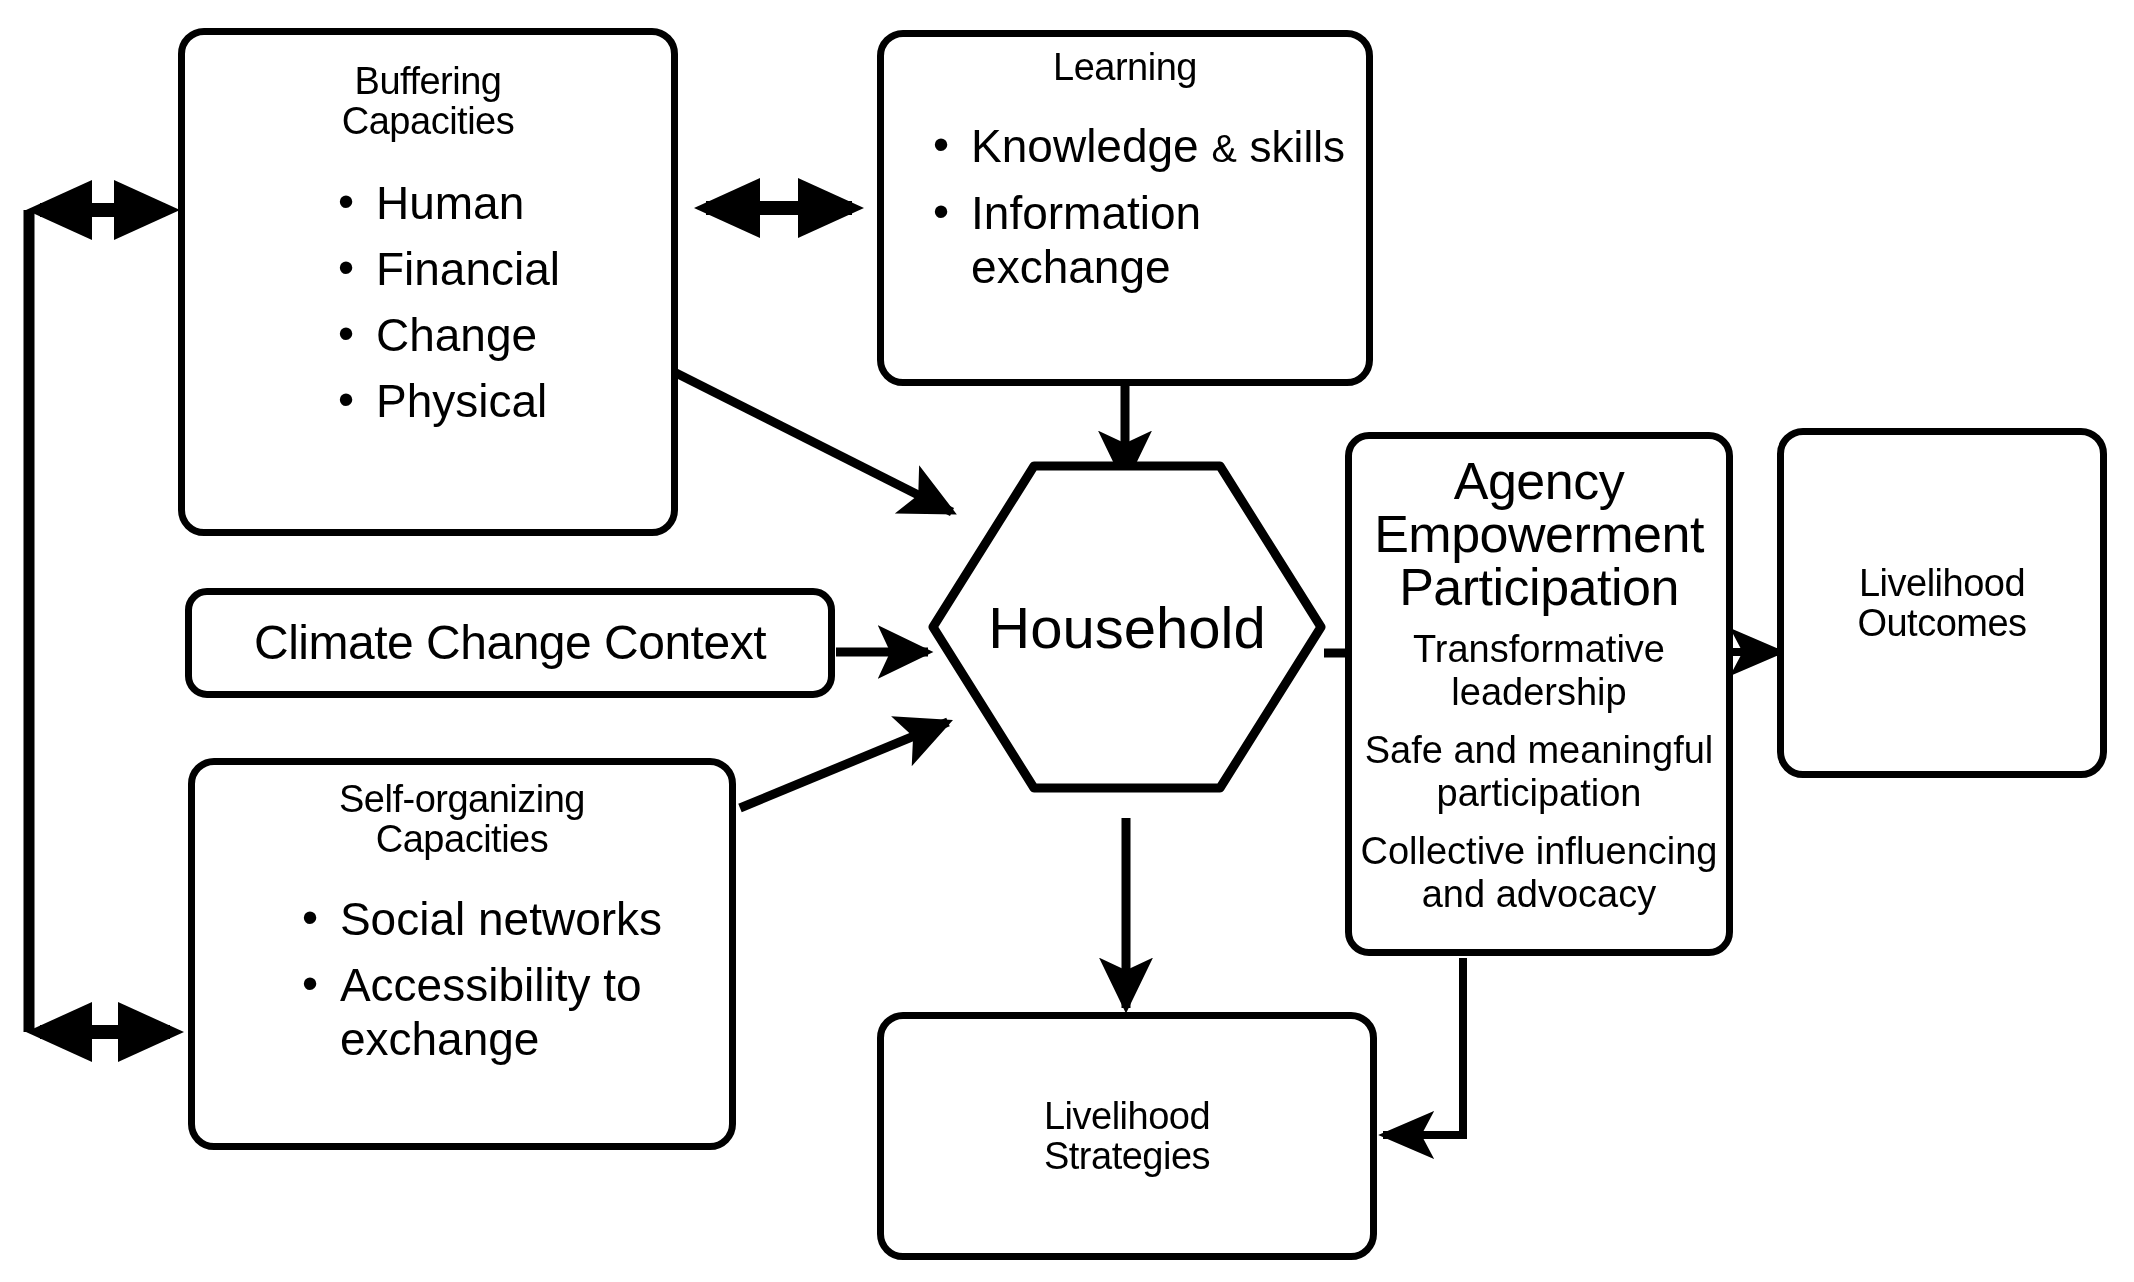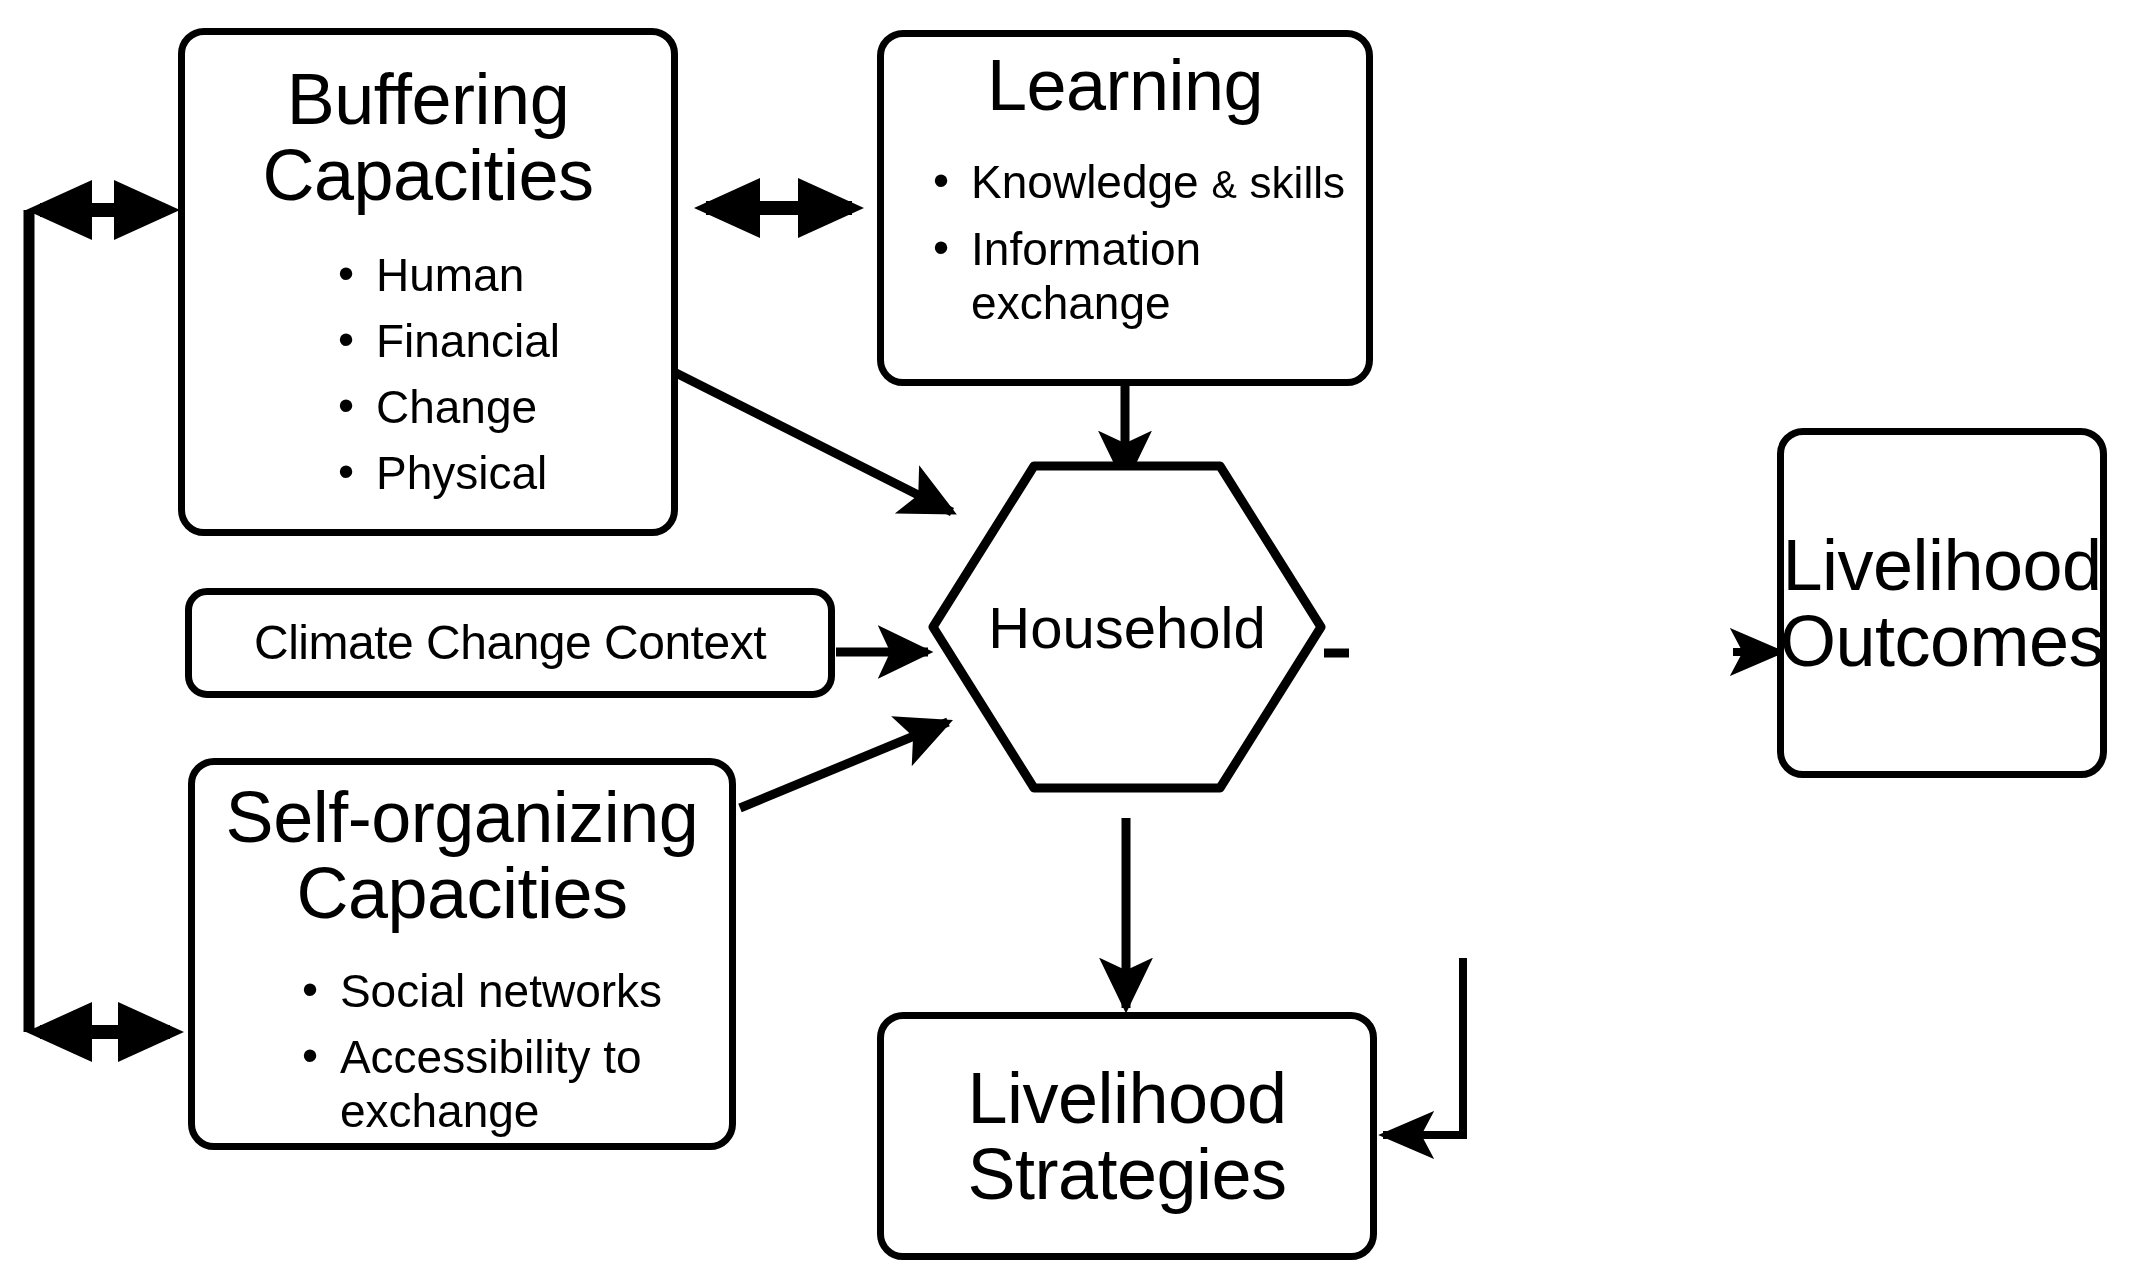--- a/index.html
+++ b/index.html
@@ -34,21 +34,21 @@
     border: 7px solid #000000;
     border-radius: 26px;
     display: flex;
     flex-direction: column;
     align-items: center;
     justify-content: center;
     text-align: center;
     z-index: 3;
   }
   .node-title {
-    font-size: 72px;
+    font-size: 38px;
     line-height: 1.06;
     letter-spacing: -0.5px;
     white-space: pre-line;
   }
   .bullets {
     list-style: none;
     margin: 0;
     padding: 0;
     text-align: left;
   }
@@ -245,20 +245,33 @@
     </ul>
   </div>
 
   <div id="node-household">
     <svg width="398" height="332" viewBox="0 0 398 332" xmlns="http://www.w3.org/2000/svg">
       <polygon points="106,5 292,5 393,166 292,327 106,327 5,166" fill="#ffffff" stroke="#000000" stroke-width="9" stroke-linejoin="round"></polygon>
     </svg>
     <div class="hex-label">Household</div>
   </div>
 
+  <div class="node" id="node-agency">
+    <div class="node-title">Agency
+Empowerment
+Participation</div>
+    <div class="sub-lines">
+      <div class="sub">Transformative
+leadership</div>
+      <div class="sub">Safe and meaningful
+participation</div>
+      <div class="sub">Collective influencing
+and advocacy</div>
+    </div>
+  </div>
 
   <div class="node" id="node-outcomes">
     <div class="node-title">Livelihood
 Outcomes</div>
   </div>
 
   <div class="node" id="node-strategies">
     <div class="node-title">Livelihood
 Strategies</div>
   </div>

